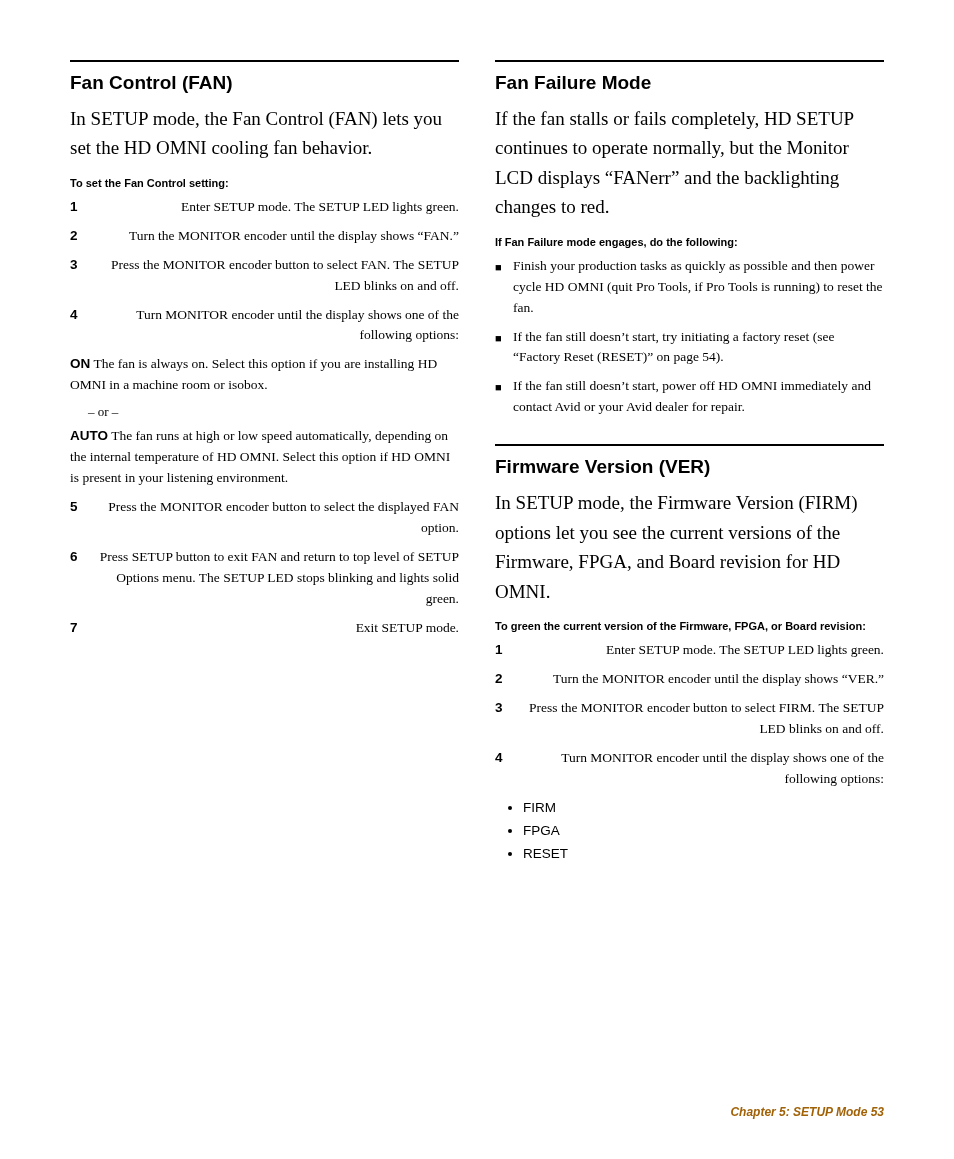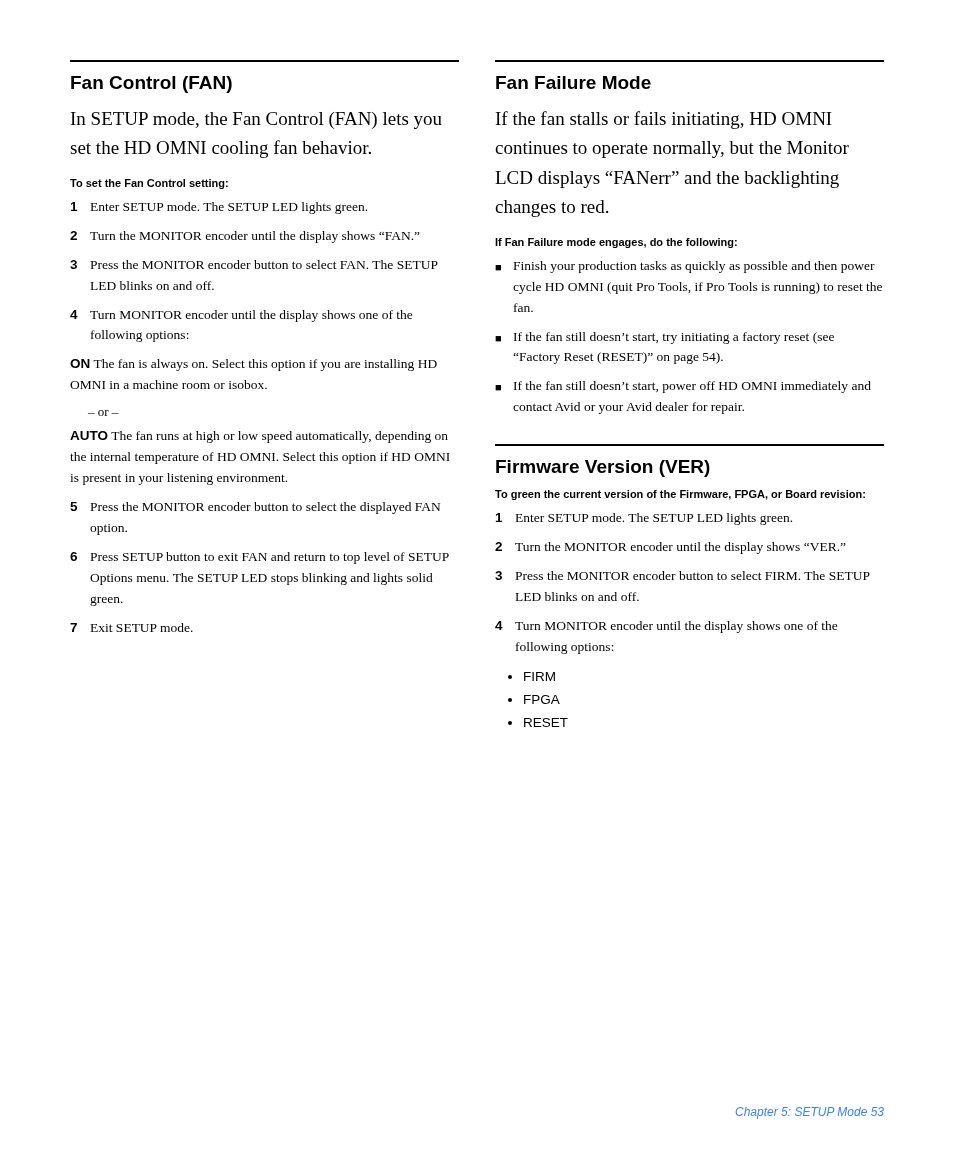--- a/index.html
+++ b/index.html
@@ -72,20 +72,21 @@
 
     .step-number {
       font-weight: bold;
       min-width: 14px;
       font-family: Arial, sans-serif;
       font-size: 13.5px;
     }
 
     .step-text {
       flex: 1;
+      text-align: right;
     }
 
     .option-block {
       font-size: 13.5px;
       line-height: 1.55;
       margin-bottom: 8px;
     }
 
     .option-label {
       font-weight: bold;
@@ -143,22 +144,23 @@
       line-height: 1.7;
       font-family: Arial, sans-serif;
     }
 
     .page-footer {
       position: absolute;
       bottom: 40px;
       right: 70px;
       font-family: Arial, sans-serif;
       font-size: 12px;
-      color: #3b82f6;
+      color: #a16207;
       font-style: italic;
+      font-weight: bold;
     }
   </style>
 </head>
 <body>
 
 <div class="page">
   <div class="two-column">
 
     <div class="column-left">
 
@@ -208,21 +210,21 @@
         <span class="step-number">7</span>
         <span class="step-text">Exit SETUP mode.</span>
       </div>
 
     </div>
 
     <div class="column-right">
 
       <div class="section-title">Fan Failure Mode</div>
 
-      <p class="section-intro">If the fan stalls or fails initiating, HD OMNI continues to operate normally, but the Monitor LCD displays “FANerr” and the backlighting changes to red.</p>
+      <p class="section-intro">If the fan stalls or fails completely, HD SETUP continues to operate normally, but the Monitor LCD displays “FANerr” and the backlighting changes to red.</p>
 
       <p class="subsection-title">If Fan Failure mode engages, do the following:</p>
 
       <ul class="bullet-list">
         <li class="bullet-item">
           <span class="bullet-icon">■</span>
           <span class="bullet-text">Finish your production tasks as quickly as possible and then power cycle HD OMNI (quit Pro Tools, if Pro Tools is running) to reset the fan.</span>
         </li>
         <li class="bullet-item">
           <span class="bullet-icon">■</span>
@@ -230,20 +232,21 @@
         </li>
         <li class="bullet-item">
           <span class="bullet-icon">■</span>
           <span class="bullet-text">If the fan still doesn’t start, power off HD OMNI immediately and contact Avid or your Avid dealer for repair.</span>
         </li>
       </ul>
 
       <div class="firmware-section">
         <div class="section-title">Firmware Version (VER)</div>
 
+        <p class="section-intro">In SETUP mode, the Firmware Version (FIRM) options let you see the current versions of the Firmware, FPGA, and Board revision for HD OMNI.</p>
 
         <p class="subsection-title">To green the current version of the Firmware, FPGA, or Board revision:</p>
 
         <div class="step">
           <span class="step-number">1</span>
           <span class="step-text">Enter SETUP mode. The SETUP LED lights green.</span>
         </div>
 
         <div class="step">
           <span class="step-number">2</span>

